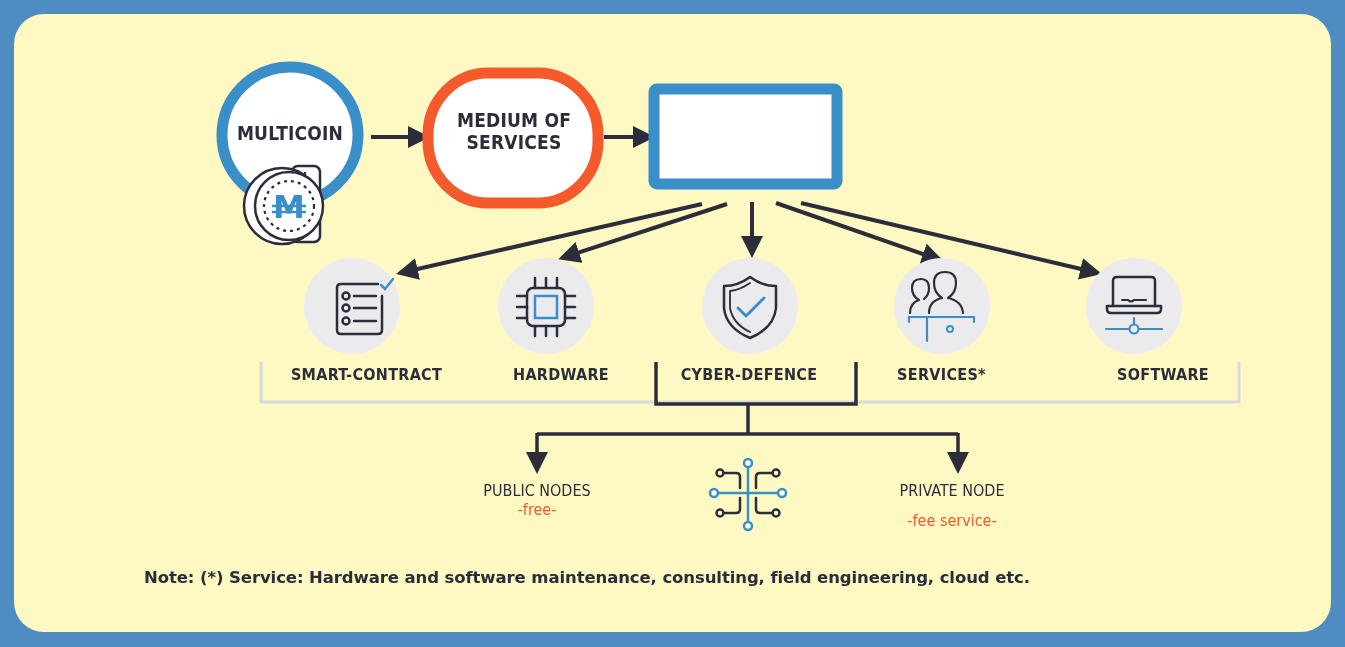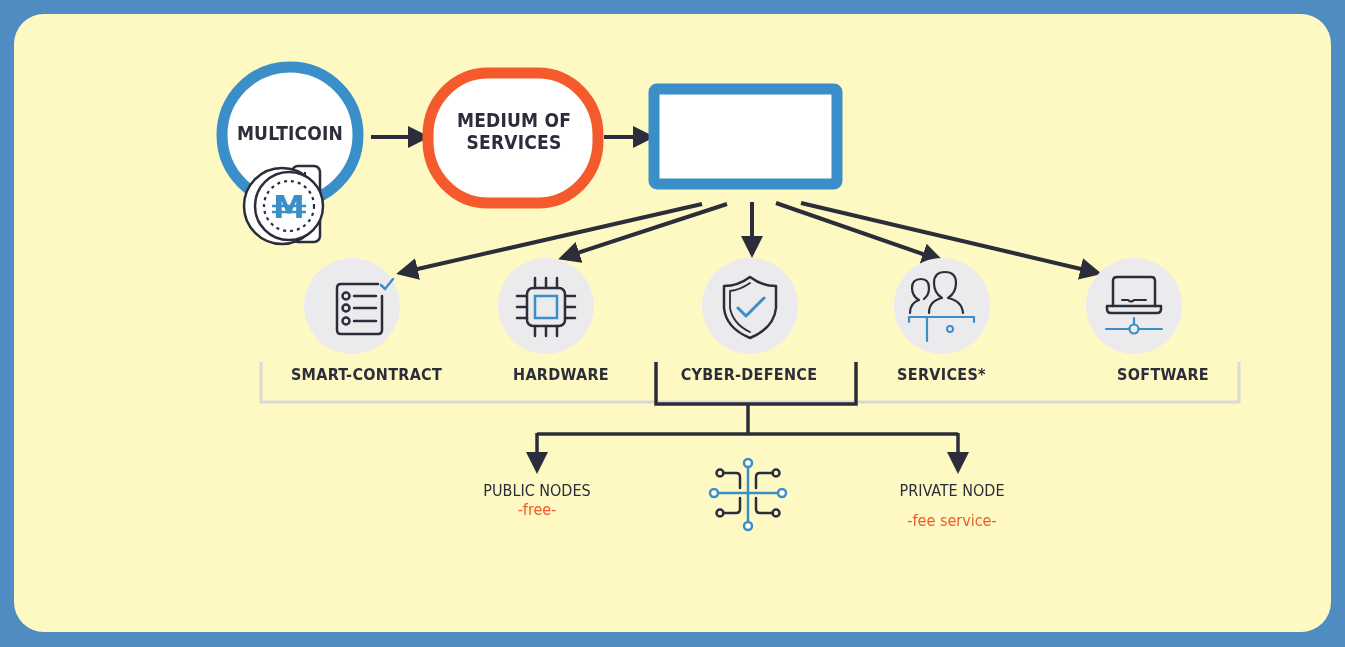--- a/index.html
+++ b/index.html
@@ -182,13 +182,14 @@
 
   <div class="lbl sub-text" style="left:443px; top:468px; width:160px;">
     <div>PUBLIC NODES</div>
     <div class="orange" style="margin-top:1px;">-free-</div>
   </div>
   <div class="lbl sub-text" style="left:858px; top:468px; width:160px;">
     <div>PRIVATE NODE</div>
     <div class="orange" style="margin-top:12px;">-fee service-</div>
   </div>
 
+  <div class="note">Note: (*) Service: Hardware and software maintenance, consulting, field engineering, cloud etc.</div>
 </div>
 
 </body></html>

